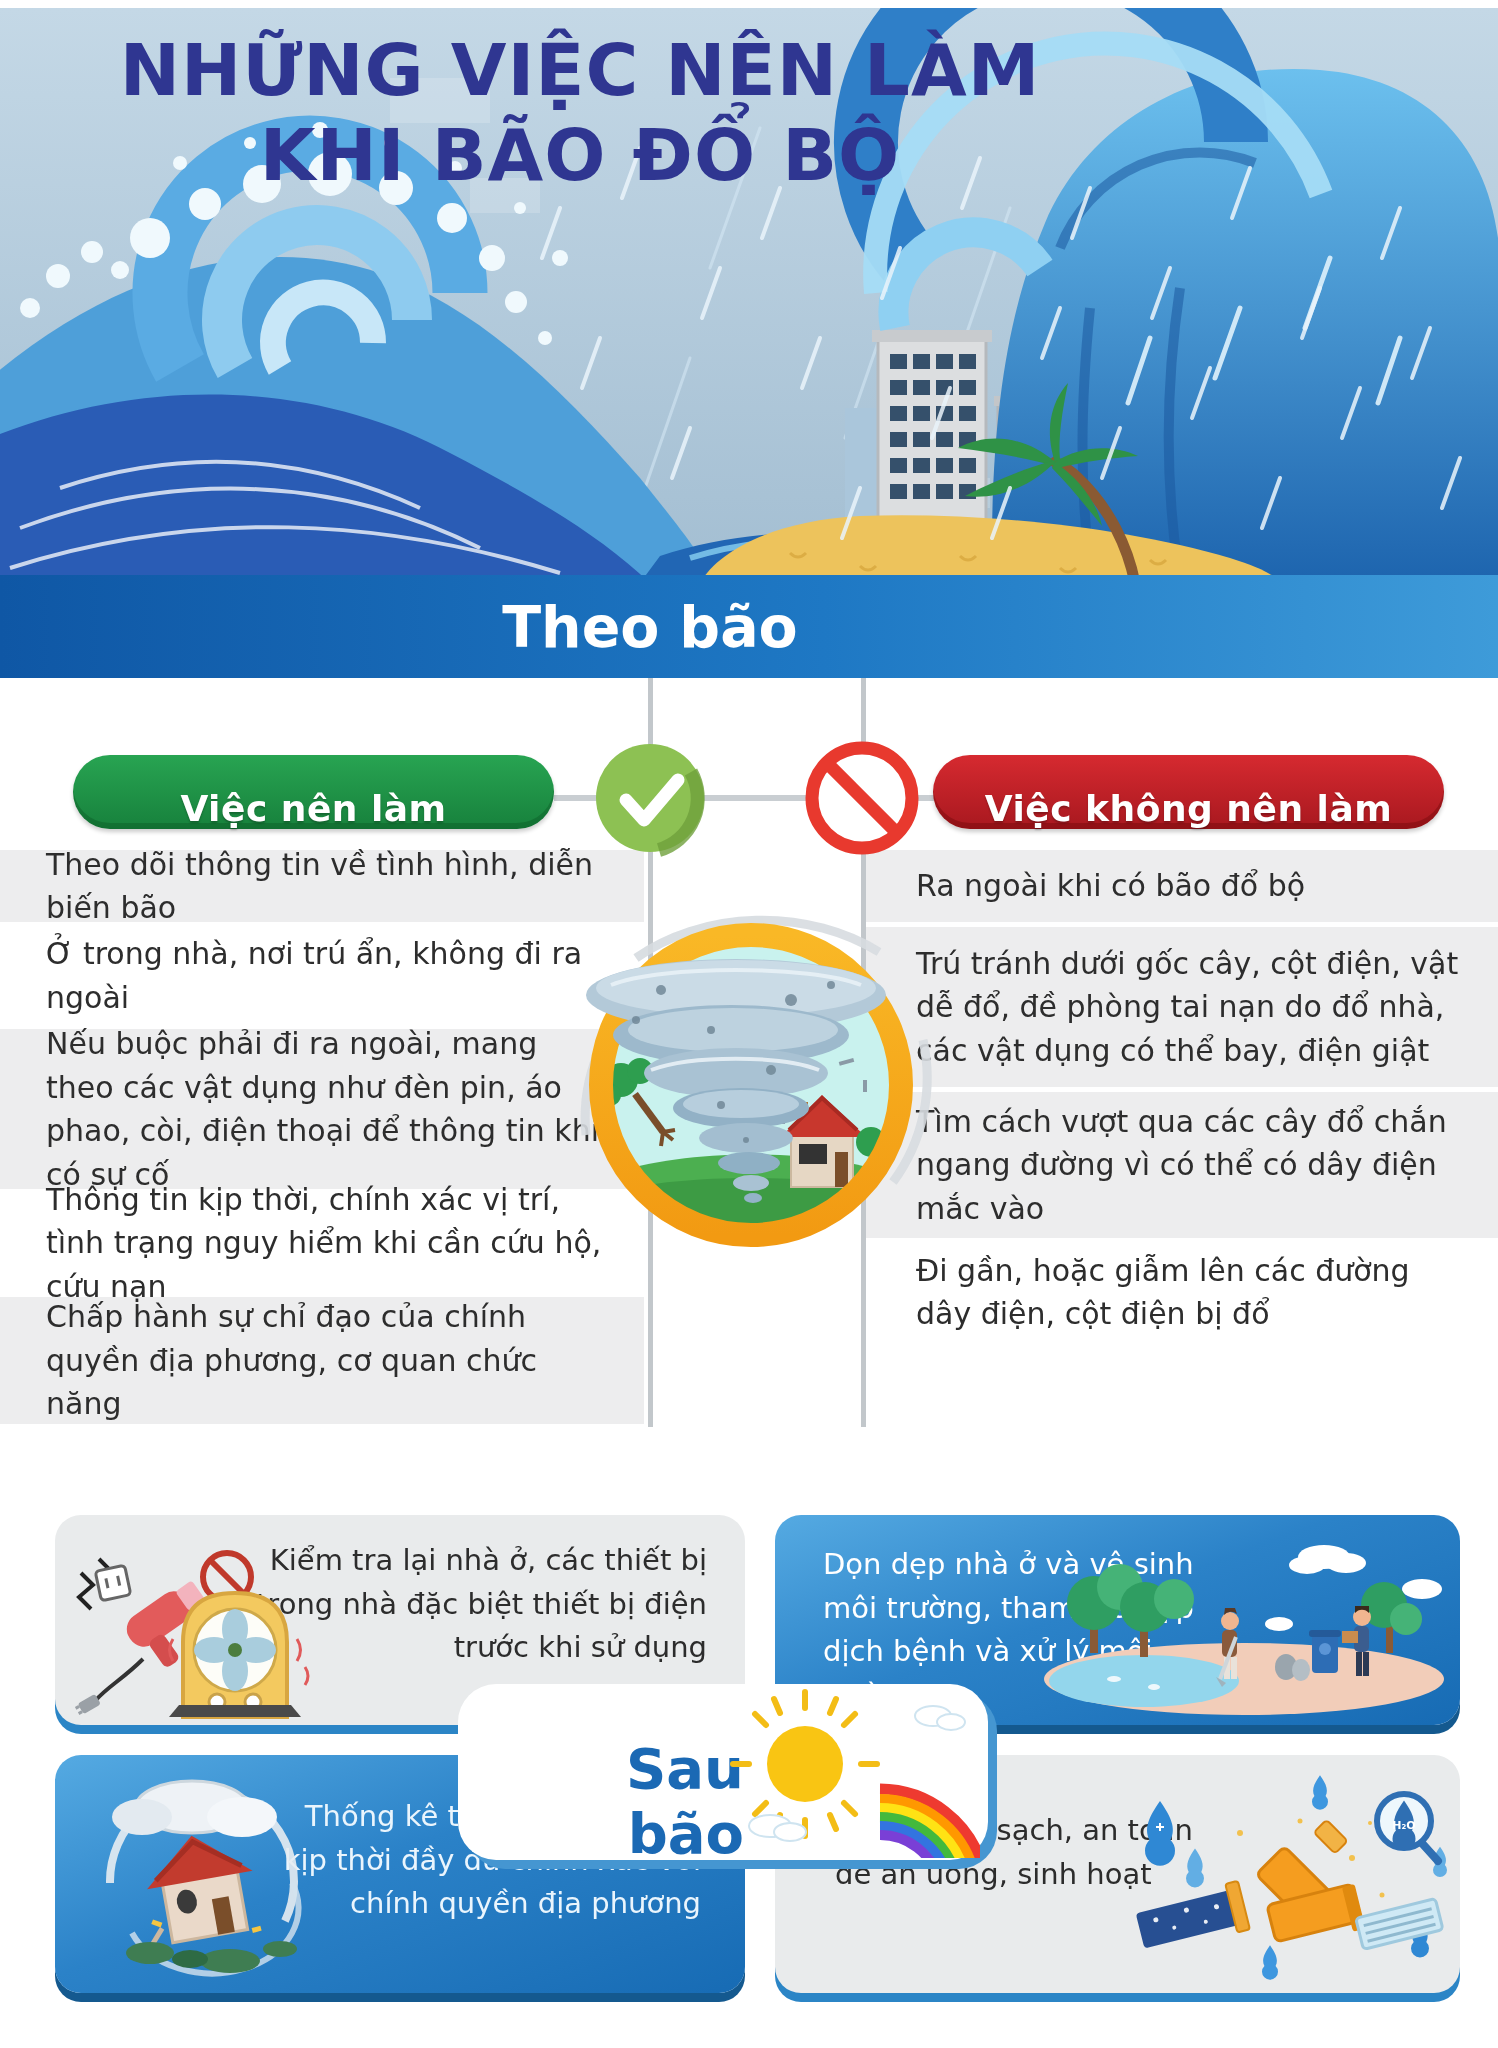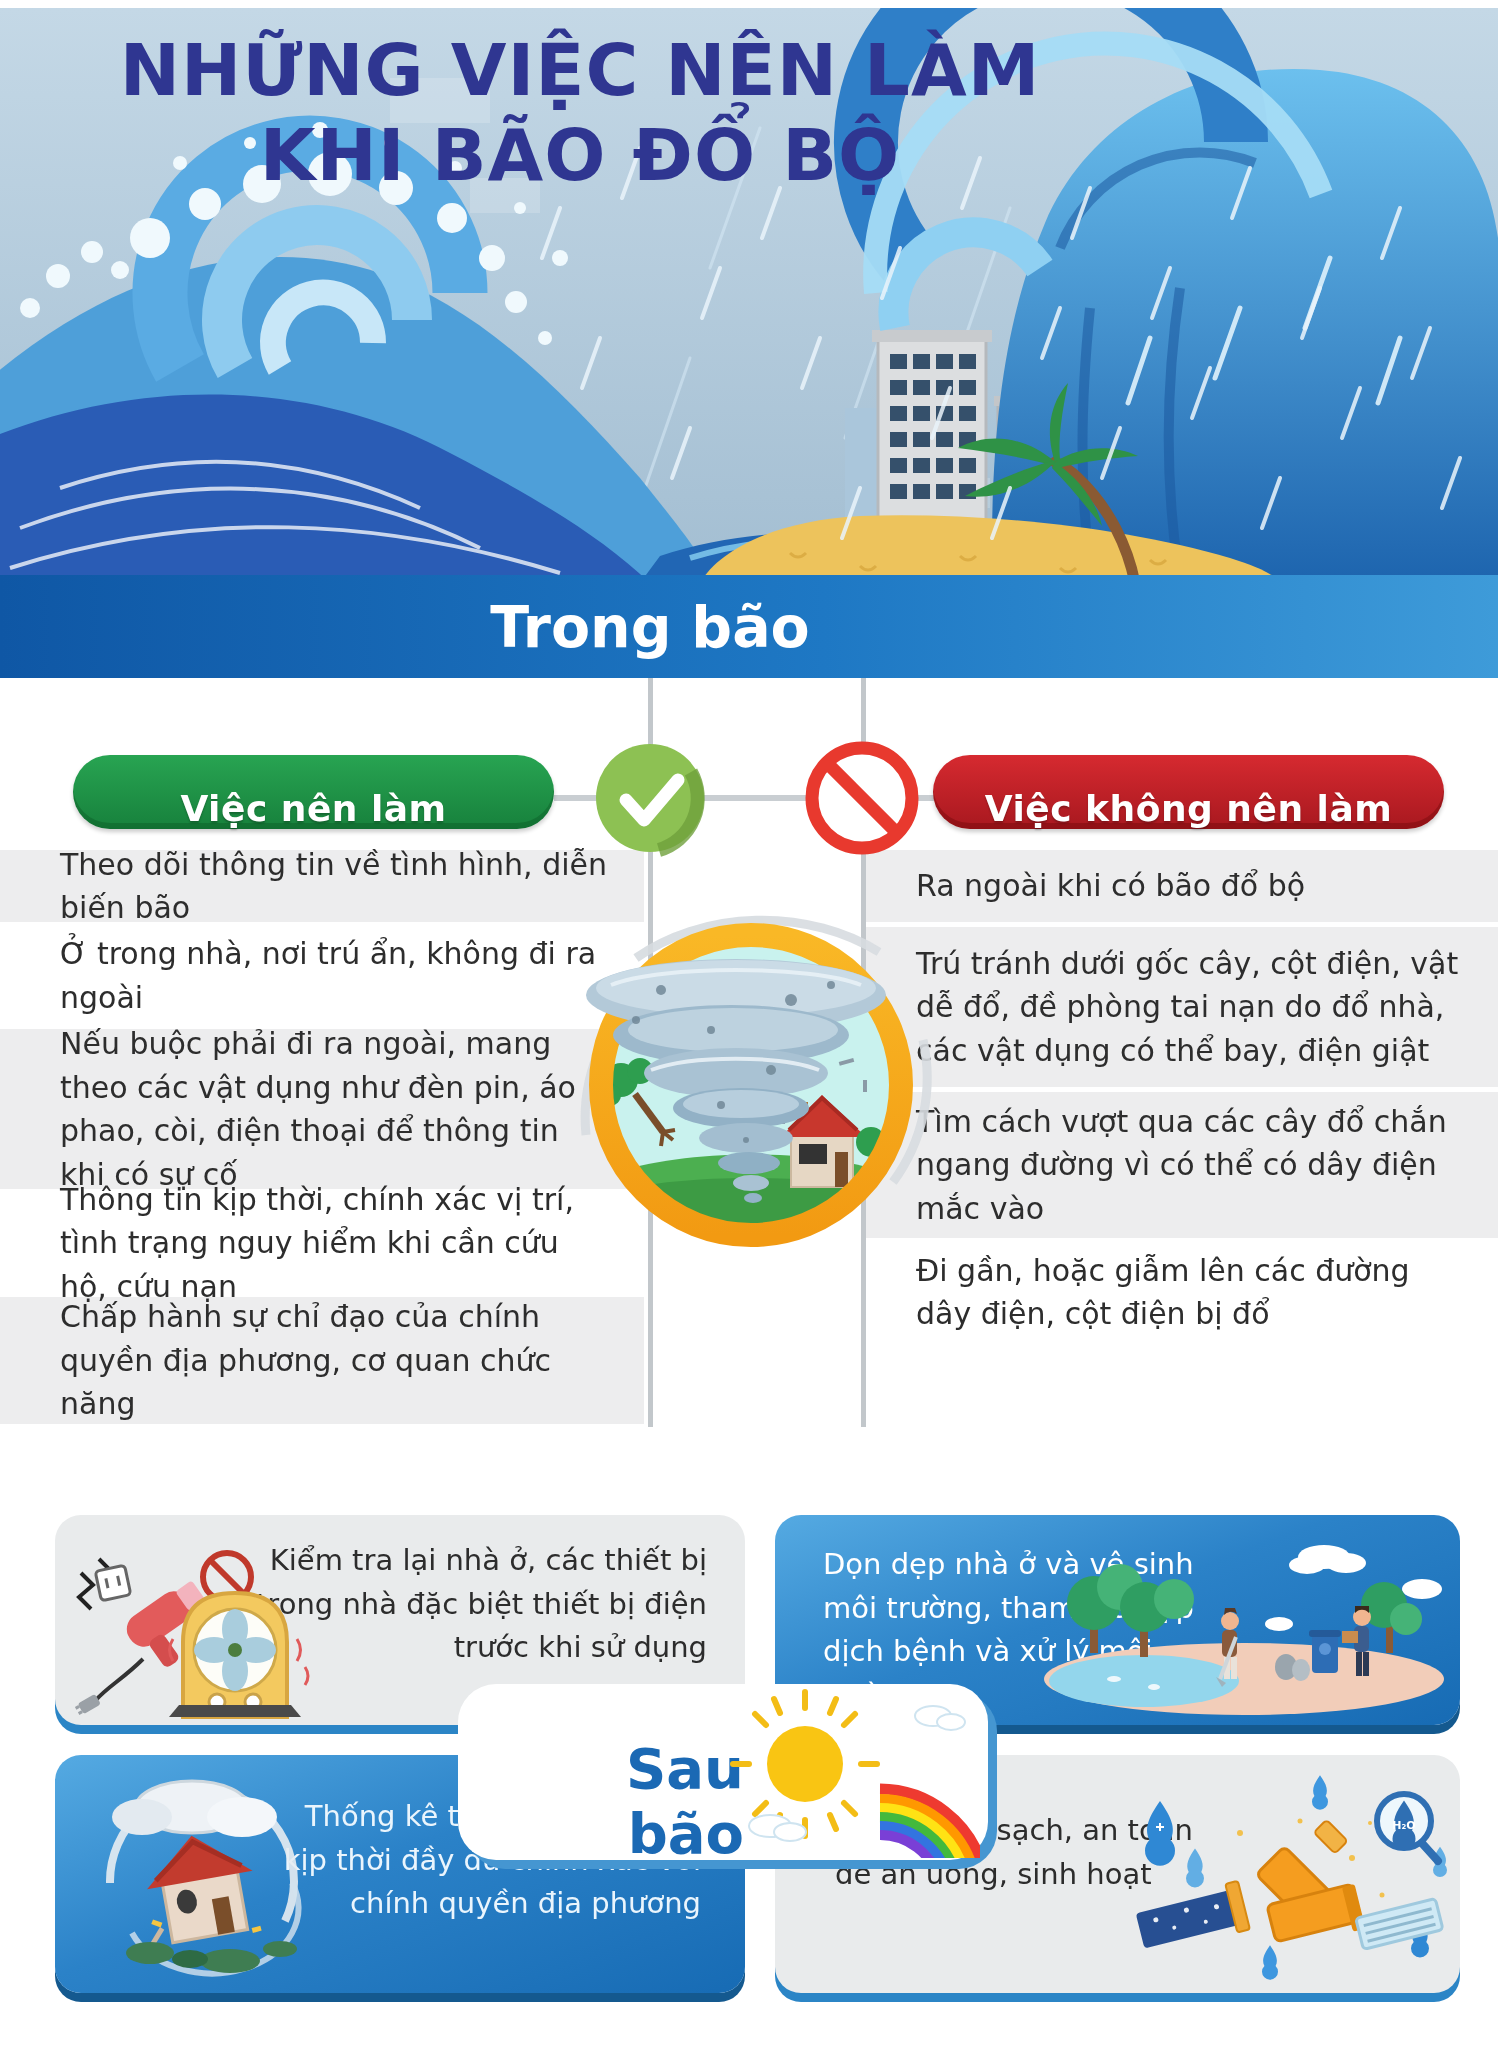--- a/index.html
+++ b/index.html
@@ -29,21 +29,21 @@
           text-shadow:0 2px 2px rgba(0,0,0,.25); }
   .pill.do { left:73px; width:481px; background:linear-gradient(180deg,#28a452 0%,#17813c 100%);
              box-shadow:inset 0 -6px 0 rgba(0,60,20,.25), 0 3px 4px rgba(0,0,0,.2); }
   .pill.dont { left:933px; width:511px; background:linear-gradient(180deg,#d62a30 0%,#a8181f 100%);
              box-shadow:inset 0 -6px 0 rgba(90,0,0,.3), 0 3px 4px rgba(0,0,0,.2); }
 
   .marker { position:absolute; top:738px; width:120px; height:120px; z-index:3; }
   .marker.check { left:590px; } .marker.noentry { left:802px; }
 
   .col { position:absolute; top:850px; width:644px; z-index:0; }
-  .col.left { left:0; } .col.left .row { padding:0 34px 0 60px; }
+  .col.left { left:0; } .col.left .row { padding:0 34px 0 46px; }
   .col.right { left:866px; width:632px; } .col.right .row { padding:0 30px 0 50px; }
   .row { display:flex; align-items:center; font-size:30px; line-height:1.45; color:#2d2d2d; margin-bottom:5px; }
   .row.gray { background:#ededee; }
   .r-h1 { height:72px; } .r-h2 { height:97px; } .r-h3 { height:160px; } .r-h4 { height:98px; }
   .r-h5a { height:127px; } .r-h5b { height:146px; }
 
   .tornado-wrap { position:absolute; left:541px; top:880px; width:420px; height:420px; z-index:2; }
 
   
   .card { position:absolute; border-radius:26px; z-index:1; overflow:hidden; }
@@ -268,21 +268,21 @@
       </g>
     </svg>
 
     <div class="title-block">
       <div class="title-line">NHỮNG VIỆC NÊN LÀM</div>
       <div class="title-line">KHI BÃO ĐỔ BỘ</div>
     </div>
   </div>
 
   <div class="banner">
-    <div class="banner-text">Trong bão</div>
+    <div class="banner-text">Theo bão</div>
   </div>
 
   <div class="vline left"></div>
   <div class="vline right"></div>
   <div class="hconnector"></div>
 
   <div class="pill do">
     <span>Việc nên làm</span>
   </div>
   <div class="pill dont">

